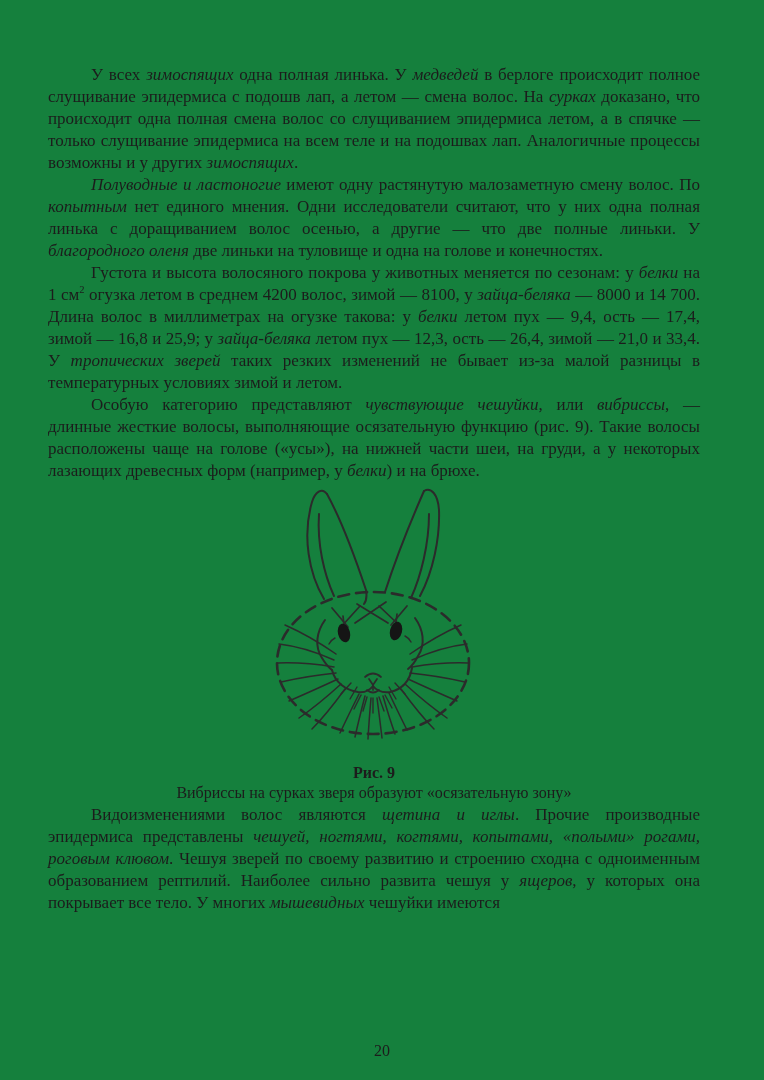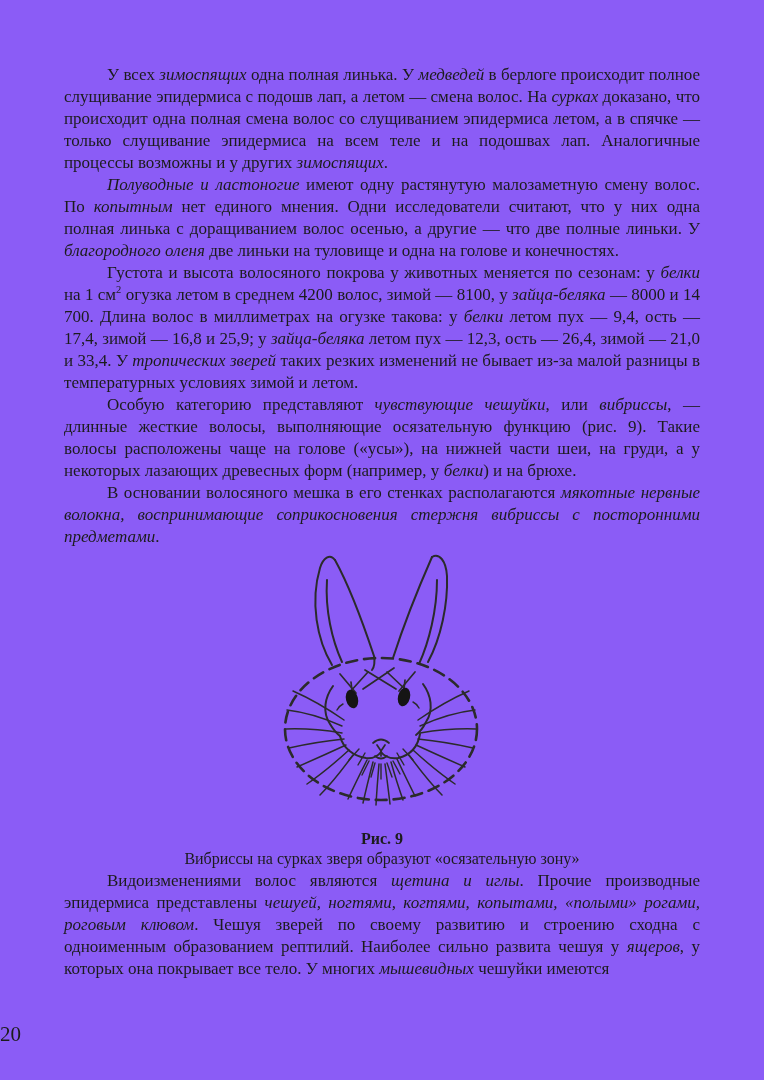--- a/index.html
+++ b/index.html
@@ -5,24 +5,24 @@
   html, body {
     margin: 0;
     padding: 0;
     background: #ffffff;
   }
   .page {
     position: relative;
     width: 764px;
     height: 1080px;
     box-sizing: border-box;
-    background: #8b5cf6;
+    background: #15803d;
     color: #1c1c1c;
     font-family: "Liberation Serif", "DejaVu Serif", serif;
-    padding: 64px 64px 0 64px;
+    padding: 64px 64px 0 48px;
     overflow: hidden;
   }
   .para {
     margin: 0;
     font-size: 17px;
     line-height: 22px;
     text-align: justify;
     text-indent: 43px;
   }
   .para em {
@@ -46,36 +46,36 @@
     line-height: 19.5px;
     color: #1c1c1c;
   }
   .cap-label {
     font-weight: bold;
   }
   .page-number {
     position: absolute;
     left: 0;
     right: 0;
-    bottom: 33px;
-    font-size: 21px;
+    bottom: 20px;
+    text-align: center;
+    font-size: 16px;
     color: #1c1c1c;
   }
 </style>
 </head>
 <body>
 
 <div class="page">
 
   <div class="text-block">
     <p class="para"><span>У всех </span><em>зимоспящих</em><span> одна полная линька. У </span><em>медведей</em><span> в берлоге происходит полное слущивание эпидермиса с подошв лап, а летом — смена волос. На </span><em>сурках</em><span> доказано, что происходит одна полная смена волос со слущиванием эпидермиса летом, а в спячке — только слущивание эпидермиса на всем теле и на подошвах лап. Аналогичные процессы возможны и у других </span><em>зимоспящих</em><span>.</span></p>
     <p class="para"><em>Полуводные и ластоногие</em><span> имеют одну растянутую малозаметную смену волос. По </span><em>копытным</em><span> нет единого мнения. Одни исследователи считают, что у них одна полная линька с доращиванием волос осенью, а другие — что две полные линьки. У </span><em>благородного оленя</em><span> две линьки на туловище и одна на голове и конечностях.</span></p>
     <p class="para"><span>Густота и высота волосяного покрова у животных меняется по сезонам: у </span><em>белки</em><span> на 1 см</span><sup>2</sup><span> огузка летом в среднем 4200 волос, зимой — 8100, у </span><em>зайца-беляка</em><span> — 8000 и 14 700. Длина волос в миллиметрах на огузке такова: у </span><em>белки</em><span> летом пух — 9,4, ость — 17,4, зимой — 16,8 и 25,9; у </span><em>зайца-беляка</em><span> летом пух — 12,3, ость — 26,4, зимой — 21,0 и 33,4. У </span><em>тропических зверей</em><span> таких резких изменений не бывает из-за малой разницы в температурных условиях зимой и летом.</span></p>
     <p class="para"><span>Особую категорию представляют </span><em>чувствующие чешуйки</em><span>, или </span><em>вибриссы</em><span>, — длинные жесткие волосы, выполняющие осязательную функцию (рис. 9). Такие волосы расположены чаще на голове («усы»), на нижней части шеи, на груди, а у некоторых лазающих древесных форм (например, у </span><em>белки</em><span>) и на брюхе.</span></p>
-    <p class="para"><span>В основании волосяного мешка в его стенках располагаются </span><em>мякотные нервные волокна, воспринимающие соприкосновения стержня вибриссы с посторонними предметами</em><span>.</span></p>
   </div>
 
   <figure class="fig">
     <svg width="200" height="256" viewBox="0 0 200 256" xmlns="http://www.w3.org/2000/svg">
       <g fill="none" stroke="#2b2b2b" stroke-linecap="round">
 
         <ellipse cx="99" cy="177" rx="96" ry="71" stroke-width="2.6" stroke-dasharray="11 7"></ellipse>
 
         <g stroke-width="2">
           <path d="M 50,113 C 35,88 28,50 38,16 C 41,6 48,1 53,8"></path>

